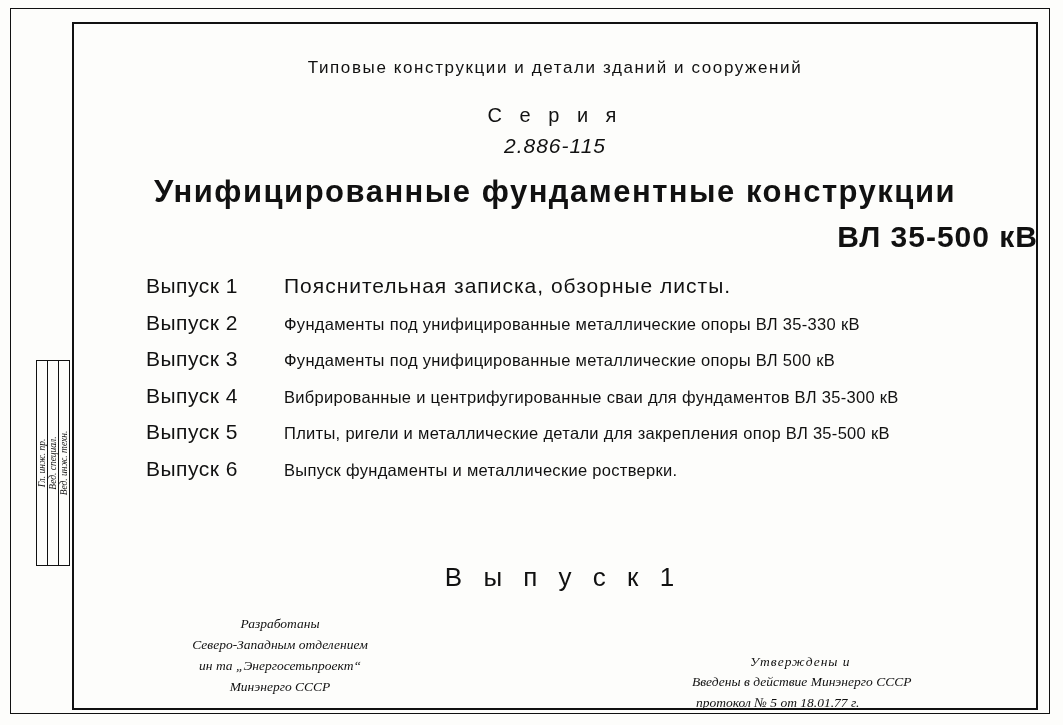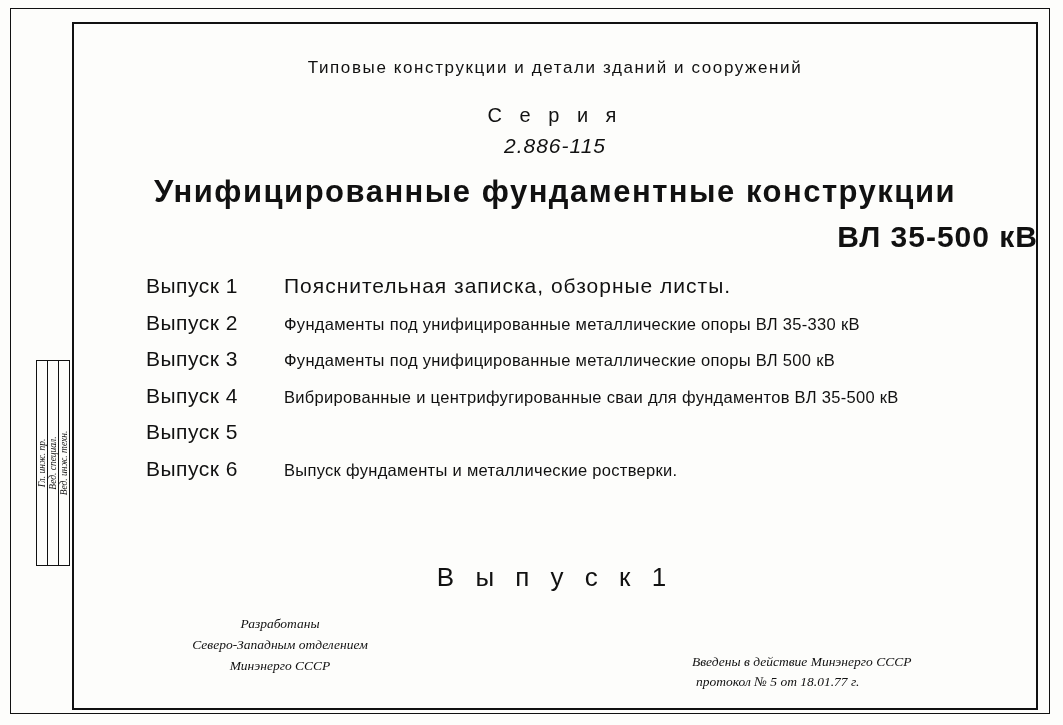--- a/index.html
+++ b/index.html
@@ -171,21 +171,21 @@
     white-space: nowrap;
   }
   .issue-row.first .issue-text {
     font-size: 21px;
     letter-spacing: 1px;
   }
 
   .current-issue {
     position: absolute;
     top: 540px;
-    left: 0;
+    left: 8px;
     width: 966px;
     text-align: center;
     font-size: 26px;
     letter-spacing: 7px;
     color: #111;
   }
 
   
   .dev-block {
     position: absolute;
@@ -254,38 +254,41 @@
       <div class="issue-row">
         <span class="issue-label">Выпуск 2</span>
         <span class="issue-text">Фундаменты под унифицированные металлические опоры ВЛ 35-330 кВ</span>
       </div>
       <div class="issue-row">
         <span class="issue-label">Выпуск 3</span>
         <span class="issue-text">Фундаменты под унифицированные металлические опоры ВЛ 500 кВ</span>
       </div>
       <div class="issue-row">
         <span class="issue-label">Выпуск 4</span>
-        <span class="issue-text">Вибрированные и центрифугированные сваи для фундаментов ВЛ 35-500 кВ</span>
+        <span class="issue-text">Вибрированные и центрифугированные сваи для фундаментов ВЛ 35-300 кВ</span>
       </div>
       <div class="issue-row">
         <span class="issue-label">Выпуск 5</span>
+        <span class="issue-text">Плиты, ригели и металлические детали для закрепления опор ВЛ 35-500 кВ</span>
       </div>
       <div class="issue-row">
         <span class="issue-label">Выпуск 6</span>
         <span class="issue-text">Выпуск фундаменты и металлические ростверки.</span>
       </div>
     </div>
 
     <div class="current-issue">В ы п у с к  1</div>
 
     <div class="dev-block">
       <div>Разработаны</div>
       <div>Северо-Западным отделением</div>
+      <div>ин та „Энергосетьпроект“</div>
       <div>Минэнерго  СССР</div>
     </div>
 
     <div class="approve-block">
+      <div class="l1">Утверждены    и</div>
       <div class="l2">Введены в действие Минэнерго СССР</div>
       <div class="l3">протокол № 5  от  18.01.77 г.</div>
     </div>
 
   </div>
 </div>
 
 </body></html>

